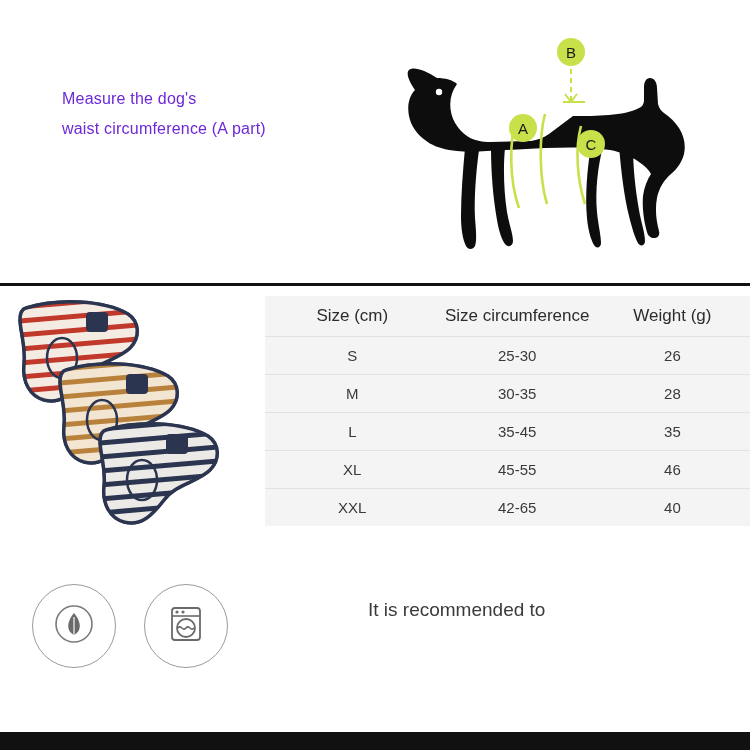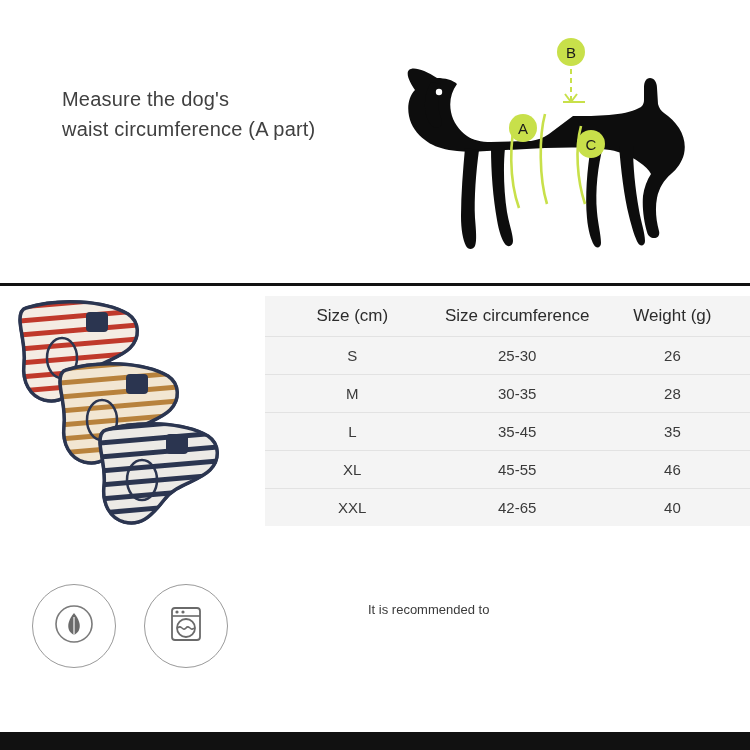--- a/index.html
+++ b/index.html
@@ -20,23 +20,23 @@
   .top-section {
     position: relative;
     width: 750px;
     height: 283px;
     background: #ffffff;
   }
   .measure-text {
     position: absolute;
     left: 62px;
     top: 84px;
-    font-size: 20px;
+    font-size: 16px;
     line-height: 30px;
-    color: #404040;
+    color: #6d28d9;
     letter-spacing: 0.2px;
   }
   .measure-text .line2 { display: block; text-align: right; }
 
   .dog-wrap {
     position: absolute;
     left: 395px;
     top: 30px;
     width: 300px;
     height: 230px;
@@ -124,21 +124,21 @@
     border: 1.5px solid #9a9a9a;
     display: flex;
     align-items: center;
     justify-content: center;
     box-sizing: border-box;
   }
   .recommend-text {
     position: absolute;
     left: 368px;
     top: 46px;
-    font-size: 13px;
+    font-size: 19px;
     line-height: 31px;
     color: #3a3a3a;
   }
   .recommend-text .line2 { display: block; }
 
   .footer-bar {
     position: absolute;
     left: 0;
     bottom: 0;
     width: 750px;

